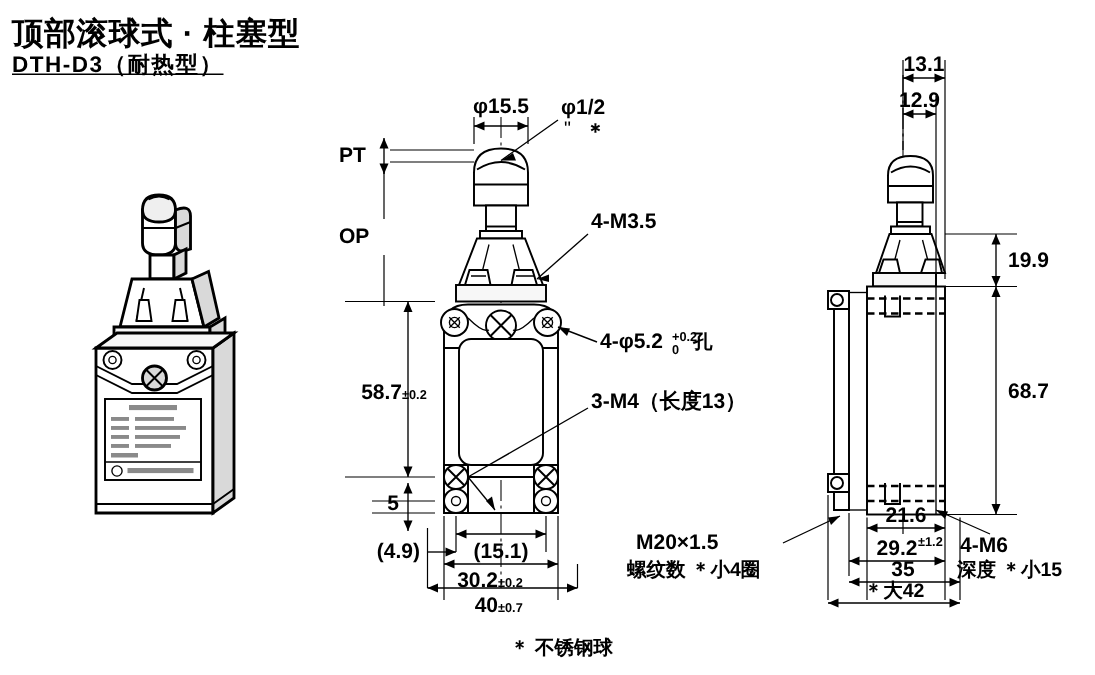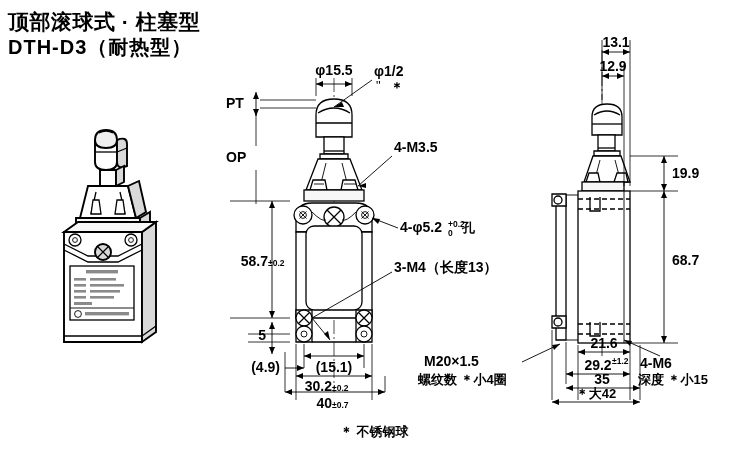--- a/index.html
+++ b/index.html
@@ -27,22 +27,23 @@
     color: #000;
     white-space: nowrap;
     letter-spacing: 0.5px;
   }
   #title-line1 {
     left: 8px; top: 8px;
     font-size: 21px;
   }
   #title-line2 {
     left: 8px; top: 34px;
-    font-size: 20px;
+    font-size: 15px;
     letter-spacing: 1px;
+    text-decoration: underline;
   }
   svg { display: block; }
   svg text {
     font-family: "Liberation Sans", "DejaVu Sans", sans-serif;
     fill: #000;
   }
   .dim { font-size: 13px; }
   .dimbold { font-size: 14px; font-weight: bold; }
   .tol { font-size: 8.5px; font-weight: bold; }
   .cjk { font-size: 13px; font-weight: bold; }

